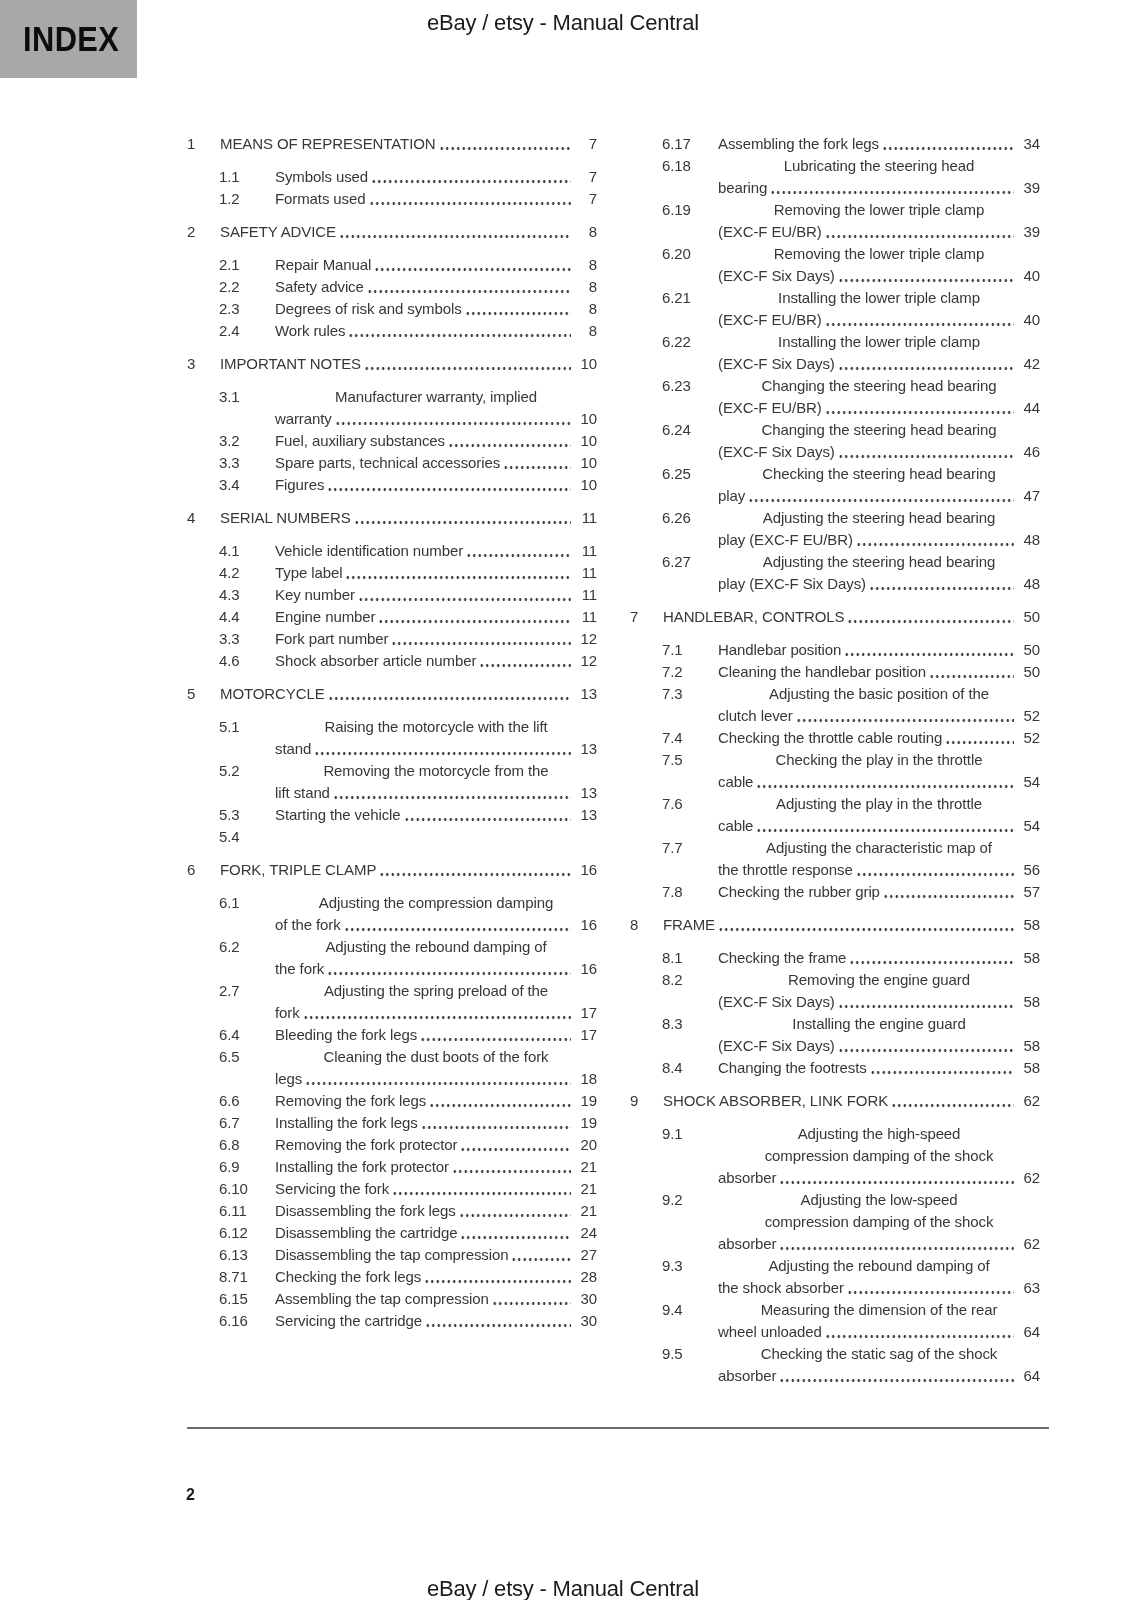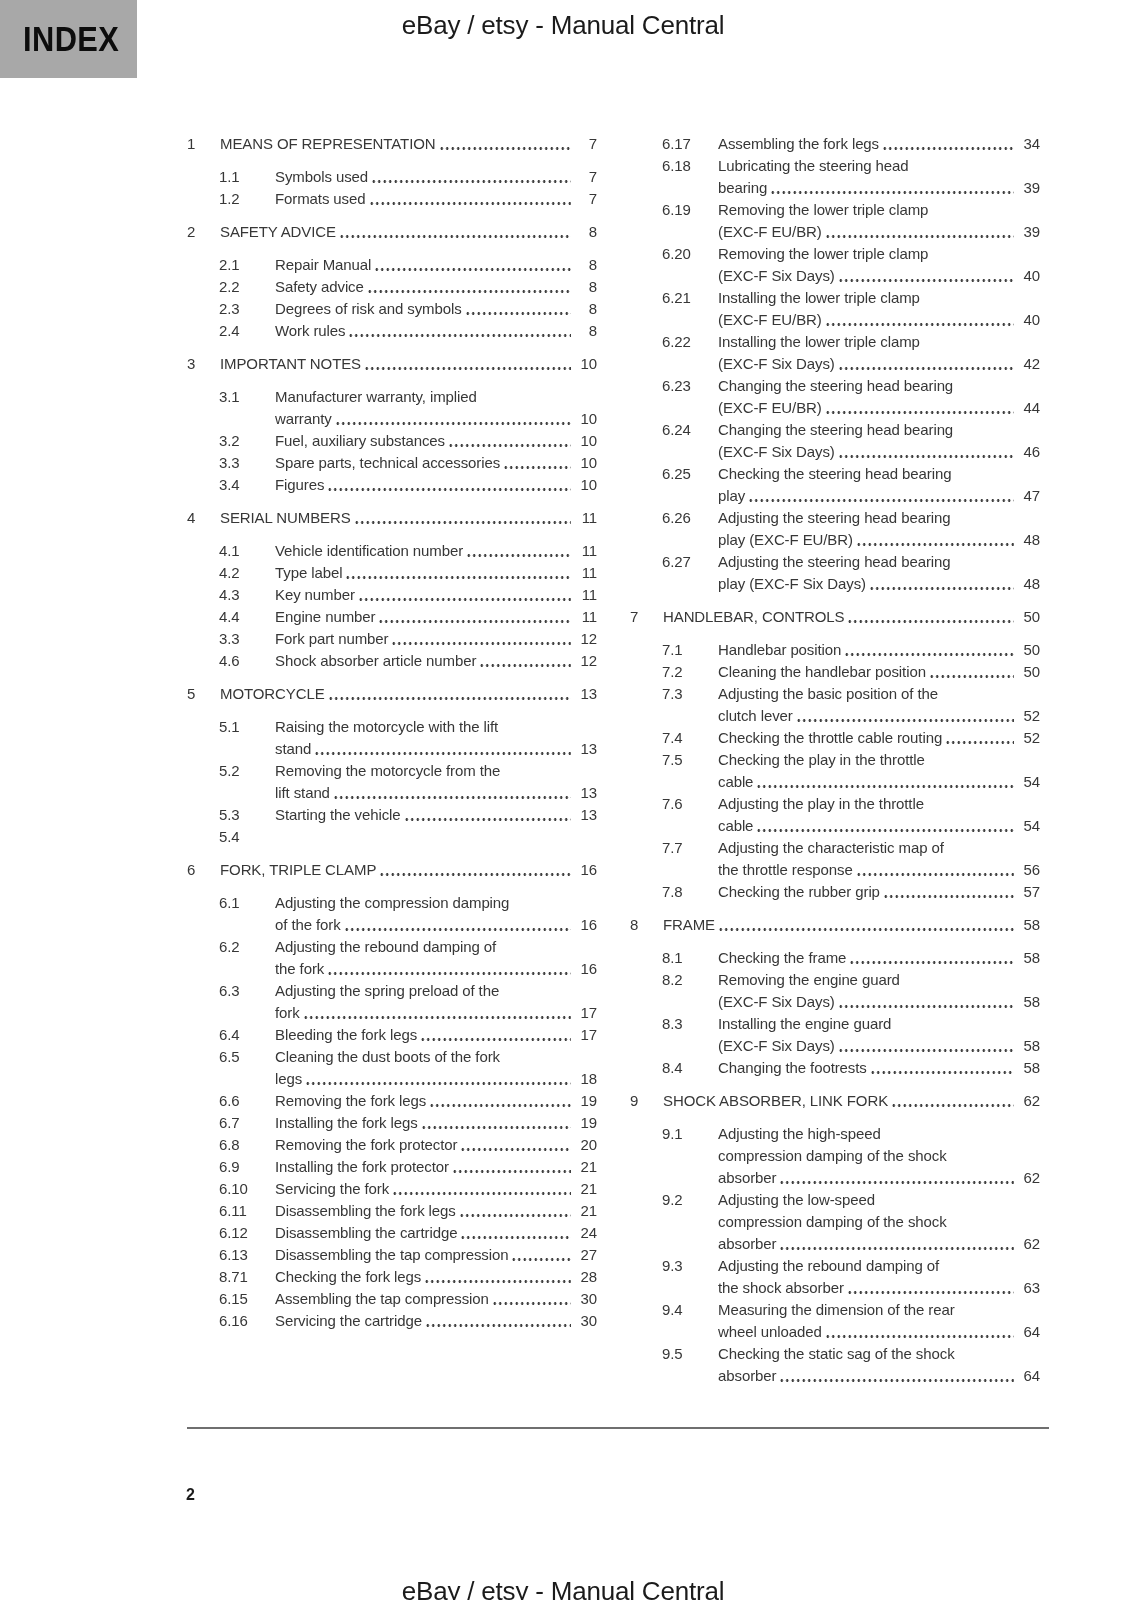--- a/index.html
+++ b/index.html
@@ -25,40 +25,40 @@
     box-sizing:border-box;padding-left:23px;
   }
   .index-label{
     font-size:35px;font-weight:700;color:#0d0d0d;
     transform:scaleX(0.88);transform-origin:left center;
     letter-spacing:0.5px;white-space:nowrap;
   }
   
   .wm{
     position:absolute;left:0;width:100%;
-    text-align:center;font-size:26px;color:#1b1b1b;
+    text-align:center;font-size:22px;color:#1b1b1b;
     letter-spacing:-0.2px;
   }
   .wm.top{top:10px;}
   .wm.bottom{top:1576px;}
   
   .col{
     position:absolute;top:133px;width:410px;
     font-size:15px;line-height:22px;letter-spacing:-0.1px;
   }
   .col.left{left:187px;}
   .col.right{left:630px;}
   .entry{display:flex;}
   .entry.chapter{margin:11px 0;}
   .col .entry:first-child{margin-top:0;}
   .entry.section{padding-left:32px;}
   .entry .num{flex:0 0 33px;}
   .entry.section .num{flex:0 0 56px;}
   .entry .body{flex:1 1 auto;min-width:0;}
-  .entry .line{white-space:nowrap;}
+  .entry .line{white-space:nowrap;text-align:center;}
   .lastline{display:flex;}
   .lastline .txt{flex:0 0 auto;white-space:nowrap;}
   .dots{
     flex:1 1 6px;height:22px;margin:0 6px 0 3px;
     background-image:radial-gradient(circle at 2.75px 15.5px, #404040 1.15px, rgba(64,64,64,0) 1.5px);
     background-size:5.5px 22px;background-repeat:repeat-x;
   }
   .page-no{flex:0 0 auto;min-width:20px;text-align:right;}
   
   .rule{
@@ -352,21 +352,21 @@
         <div class="body">
           <div class="line">Adjusting the rebound damping of</div>
           <div class="lastline">
             <span class="txt">the fork</span>
             <span class="dots"></span>
             <span class="page-no">16</span>
           </div>
         </div>
       </div>
       <div class="entry section">
-        <span class="num">6.3</span>
+        <span class="num">2.7</span>
         <div class="body">
           <div class="line">Adjusting the spring preload of the</div>
           <div class="lastline">
             <span class="txt">fork</span>
             <span class="dots"></span>
             <span class="page-no">17</span>
           </div>
         </div>
       </div>
       <div class="entry section">

